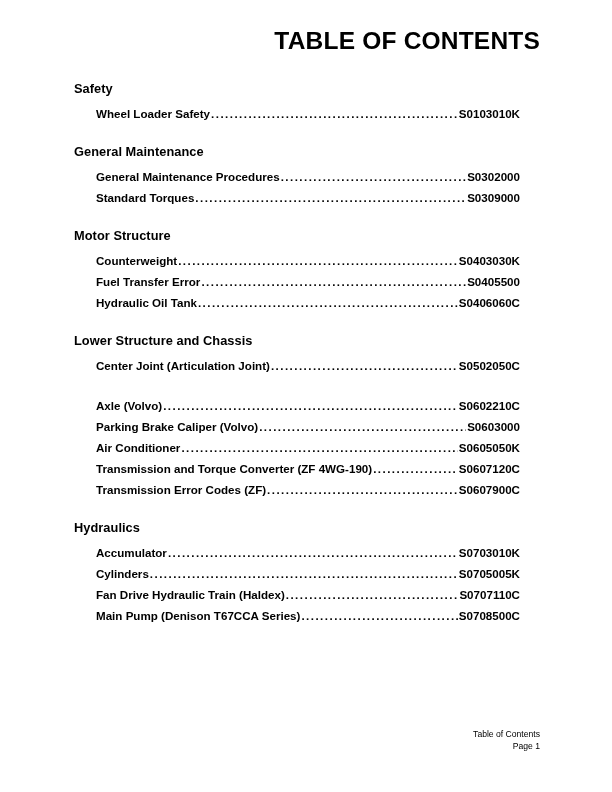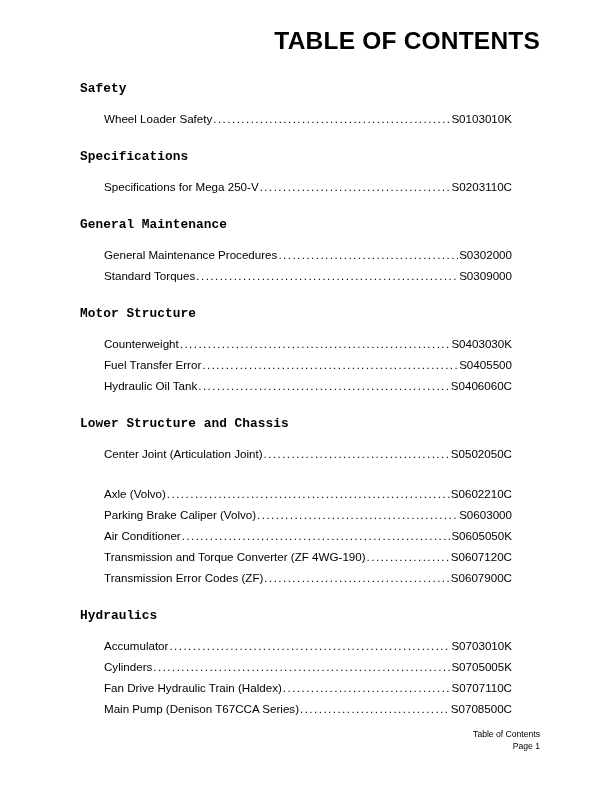--- a/index.html
+++ b/index.html
@@ -42,28 +42,28 @@
   .section {
     margin: 0;
   }
   .section + .section {
     margin-top: 19px;
   }
   .section-heading {
     font-size: 12.8px;
     font-weight: bold;
     line-height: 17px;
-    margin: 0 0 6px 10px;
+    margin: 0 0 6px 4px;
     letter-spacing: 0.05px;
-    font-family: Liberation Mono, monospace;
   }
   .entry-list {
-    margin: 11px;
+    margin: 3px;
     padding: 0;
     list-style: none;
+    font-weight: bold;
   }
   .entry {
     display: flex;
     align-items: baseline;
     font-size: 11.6px;
     line-height: 15px;
     margin: 0 0 0 23px;
     padding: 3px 0 3px 0;
     white-space: nowrap;
   }
@@ -117,30 +117,20 @@
         <div class="section-heading">Safety</div>
         <ul class="entry-list">
           <li class="entry">
             <span class="entry-title">Wheel Loader Safety</span>
             <span class="entry-leader"></span>
             <span class="entry-code">S0103010K</span>
           </li>
         </ul>
       </div>
       <div class="section">
-        <div class="section-heading">Specifications</div>
-        <ul class="entry-list">
-          <li class="entry">
-            <span class="entry-title">Specifications for Mega 250-V</span>
-            <span class="entry-leader"></span>
-            <span class="entry-code">S0203110C</span>
-          </li>
-        </ul>
-      </div>
-      <div class="section">
         <div class="section-heading">General Maintenance</div>
         <ul class="entry-list">
           <li class="entry">
             <span class="entry-title">General Maintenance Procedures</span>
             <span class="entry-leader"></span>
             <span class="entry-code">S0302000</span>
           </li>
           <li class="entry">
             <span class="entry-title">Standard Torques</span>
             <span class="entry-leader"></span>

